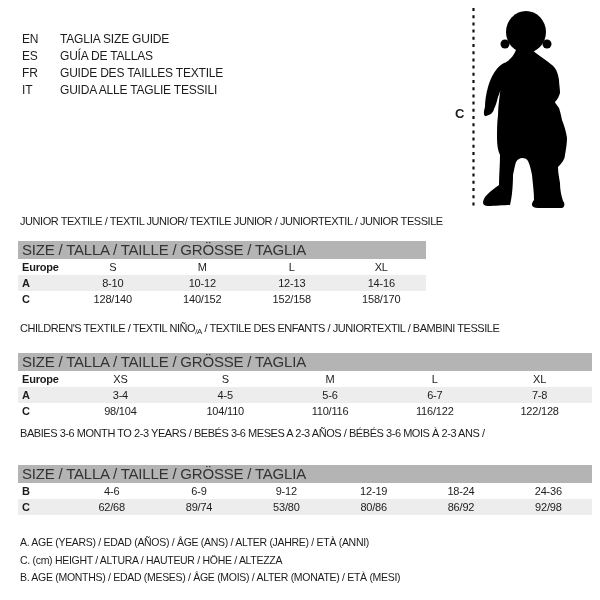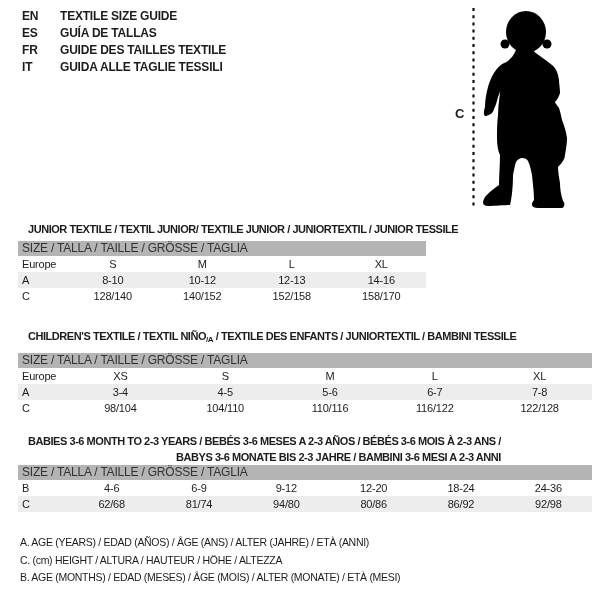--- a/index.html
+++ b/index.html
@@ -5,60 +5,60 @@
   html,body{margin:0;padding:0;}
   body{
     width:600px;height:600px;background:#ffffff;
     font-family:"Liberation Sans","DejaVu Sans",sans-serif;
     color:#1c1c1c;position:relative;overflow:hidden;
     -webkit-font-smoothing:antialiased;
   }
   .page{position:absolute;inset:0;}
 
   
-  .langs{position:absolute;left:22px;top:7px;font-weight:bold;font-size:12px;letter-spacing:-0.2px;}
+  .langs{position:absolute;left:22px;top:30px;font-weight:normal;font-size:12px;letter-spacing:-0.2px;}
   .lang-row{display:flex;height:17px;align-items:center;}
   .lang-code{width:38px;}
 
   
   .figure-svg{position:absolute;left:470px;top:5px;width:104px;height:205px;}
   .height-label{position:absolute;left:455px;top:106px;font-weight:bold;font-size:13px;}
 
   
-  .ttl{position:absolute;margin:8px;font-size:11px;font-weight:bold;letter-spacing:-0.45px;white-space:nowrap;}
+  .ttl{position:absolute;margin:0;font-size:11px;font-weight:normal;letter-spacing:-0.45px;white-space:nowrap;}
   .ttl1{left:20px;top:215px;}
   .ttl2{left:20px;top:322px;}
   .ttl3{left:20px;top:425px;line-height:16px;text-align:right;}
   .ttl .sub{font-size:8px;vertical-align:-2px;}
 
   
   table.szt{position:absolute;border-collapse:collapse;table-layout:fixed;font-size:11px;letter-spacing:-0.2px;}
   .t1{left:18px;top:241px;width:408px;}
   .t2{left:18px;top:353px;width:574px;}
   .t3{left:18px;top:465px;width:574px;}
   table.szt col.c-label{width:50px;}
   th.bar{background:#b4b4b4;font-weight:normal;text-align:left;color:#333333;
-         font-size:12px;height:14px;padding:0 0 1px 4px;letter-spacing:-0.2px;}
+         font-size:15px;height:14px;padding:0 0 1px 4px;letter-spacing:-0.2px;}
   table.szt td{text-align:center;height:16px;padding:0;}
-  table.szt td.lbl{text-align:left;padding-left:4px;}
+  table.szt td.lbl{text-align:left;padding-left:4px;font-weight:bold;}
   table.szt tr.shaded td{background:#ededed;}
 
   
   .notes{position:absolute;left:20px;top:536px;font-weight:normal;font-size:10.5px;letter-spacing:-0.3px;}
   .note-line{height:17.5px;white-space:nowrap;}
 </style>
 </head>
 <body>
 
 <div class="page">
 
   <div class="langs" id="langs">
       <div class="lang-row">
         <span class="lang-code">EN</span>
-        <span>TEXTILE SIZE GUIDE</span>
+        <span>TAGLIA SIZE GUIDE</span>
       </div>
       <div class="lang-row">
         <span class="lang-code">ES</span>
         <span>GUÍA DE TALLAS</span>
       </div>
       <div class="lang-row">
         <span class="lang-code">FR</span>
         <span>GUIDE DES TAILLES TEXTILE</span>
       </div>
       <div class="lang-row">
@@ -189,21 +189,20 @@
           <td>104/110</td>
           <td>110/116</td>
           <td>116/122</td>
           <td>122/128</td>
         </tr>
       </tbody>
   </table>
 
   <h2 class="ttl ttl3">
     <div>BABIES 3-6 MONTH TO 2-3 YEARS / BEBÉS 3-6 MESES A 2-3 AÑOS / BÉBÉS 3-6 MOIS À 2-3 ANS /</div>
-    <div>BABYS 3-6 MONATE BIS 2-3 JAHRE / BAMBINI 3-6 MESI A 2-3 ANNI</div>
   </h2>
   <table class="szt t3">
     <colgroup>
         <col class="c-label">
         <col>
         <col>
         <col>
         <col>
         <col>
         <col>
@@ -212,29 +211,29 @@
         <tr>
           <th class="bar" colspan="7">SIZE / TALLA / TAILLE / GRÖSSE / TAGLIA</th>
         </tr>
       </thead>
     <tbody>
         <tr>
           <td class="lbl">B</td>
           <td>4-6</td>
           <td>6-9</td>
           <td>9-12</td>
-          <td>12-20</td>
+          <td>12-19</td>
           <td>18-24</td>
           <td>24-36</td>
         </tr>
         <tr class="shaded">
           <td class="lbl">C</td>
           <td>62/68</td>
-          <td>81/74</td>
-          <td>94/80</td>
+          <td>89/74</td>
+          <td>53/80</td>
           <td>80/86</td>
           <td>86/92</td>
           <td>92/98</td>
         </tr>
       </tbody>
   </table>
 
   <div class="notes" id="notes">
       <div class="note-line">A. AGE (YEARS) / EDAD (AÑOS) / ÂGE (ANS) / ALTER (JAHRE) / ETÀ (ANNI)</div>
       <div class="note-line">C. (cm) HEIGHT / ALTURA / HAUTEUR / HÖHE / ALTEZZA</div>

